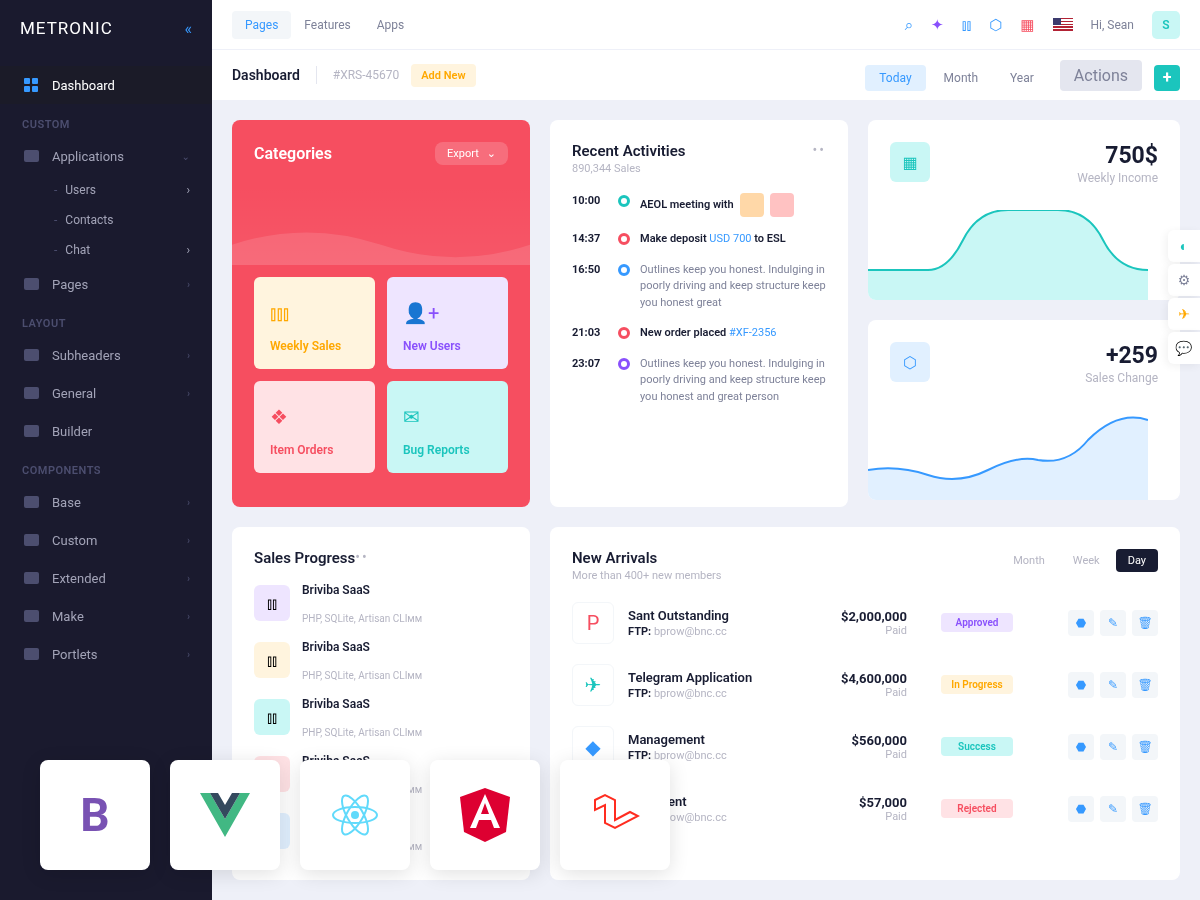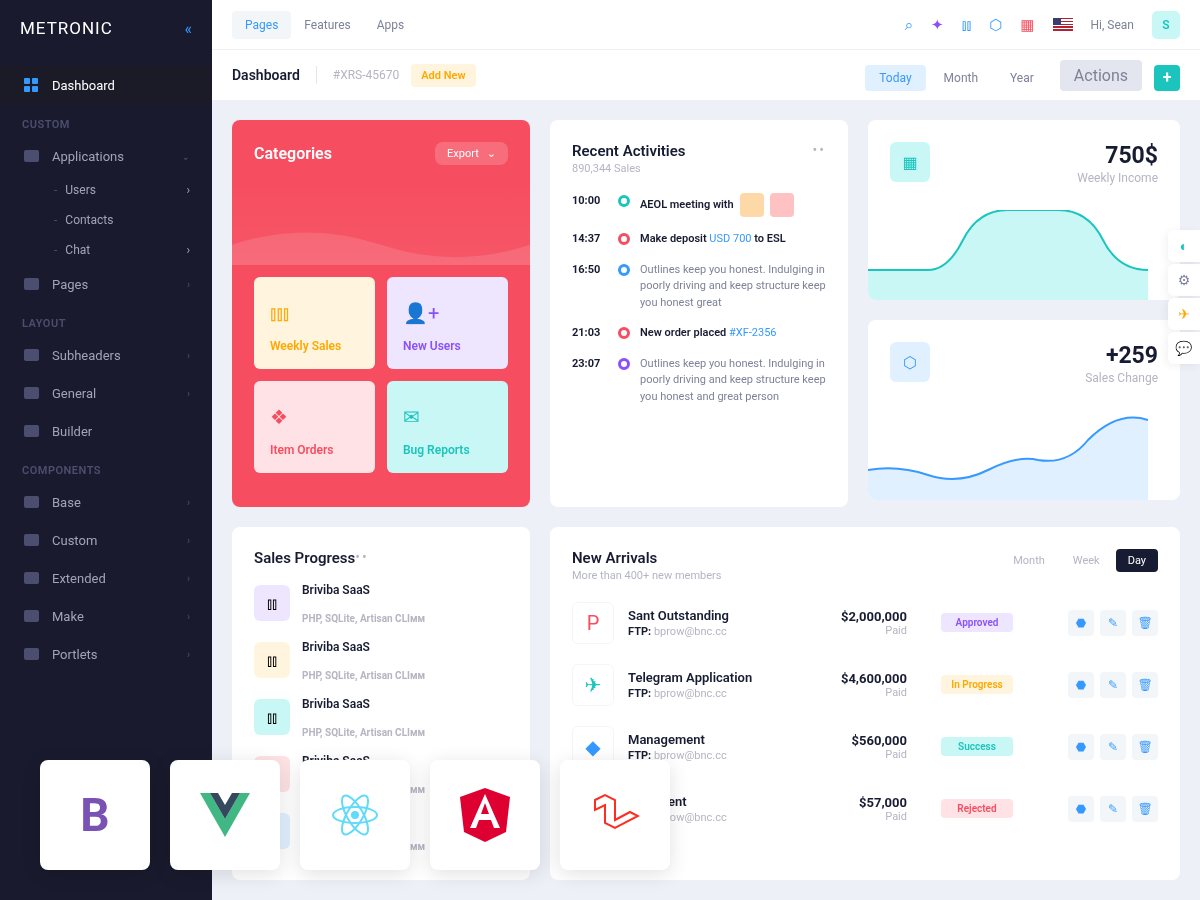--- a/index.html
+++ b/index.html
@@ -88,21 +88,21 @@
 
 .col3 { display: flex; flex-direction: column; gap: 20px; }
 
 .row2 { grid-column: 1 / -1; display: grid; grid-template-columns: 298px 1fr; gap: 20px; }
 .progress-card { padding: 22px; }
 .prog-head { display: flex; justify-content: flex-start; }
 .prog-title { font-weight: 600; font-size: 15px; color: #181c32; }
 .prog-item { display: flex; align-items: center; gap: 12px; margin-top: 16px; }
 .prog-icon { width: 36px; height: 36px; border-radius: 6px; display: flex; align-items: center; justify-content: center; }
 .prog-info .pname { font-size: 12px; font-weight: 600; color: #181c32; }
-.prog-info .ptech { font-size: 10px; color: #b5b5c3; margin-top: 16px; font-weight: bold; }
+.prog-info .ptech { font-size: 10px; color: #b5b5c3; margin-top: 16px; }
 
 .arrivals { padding: 22px; }
 .arr-head { display: flex; justify-content: space-between; align-items: flex-start; }
 .arr-title { font-weight: 600; font-size: 15px; color: #181c32; }
 .arr-sub { font-size: 11px; color: #b5b5c3; margin-top: 2px; }
 .seg { display: flex; gap: 4px; }
 .seg-btn { padding: 5px 12px; font-size: 11px; color: #b5b5c3; border-radius: 4px; cursor: pointer; }
 .seg-btn.active { background: #181c32; color: #fff; }
 .arr-row { display: flex; align-items: center; gap: 14px; margin-top: 20px; }
 .arr-icon { width: 42px; height: 42px; border-radius: 6px; background: #fff; border: 1px solid #f3f6f9; display: flex; align-items: center; justify-content: center; font-size: 20px; }

